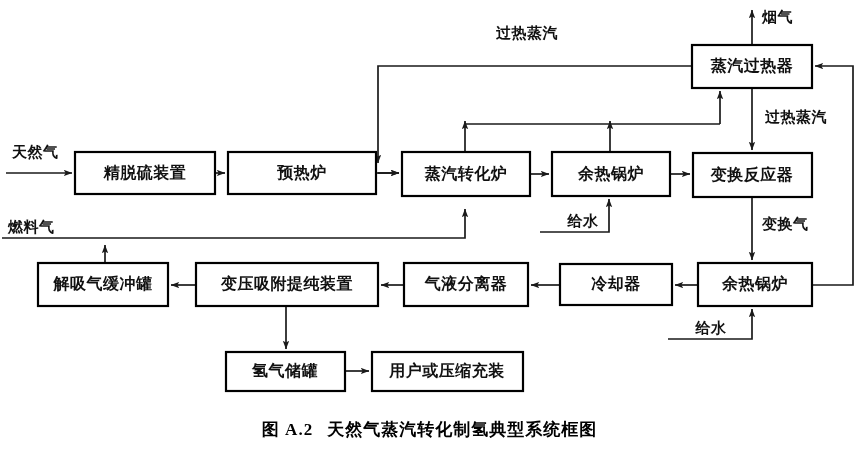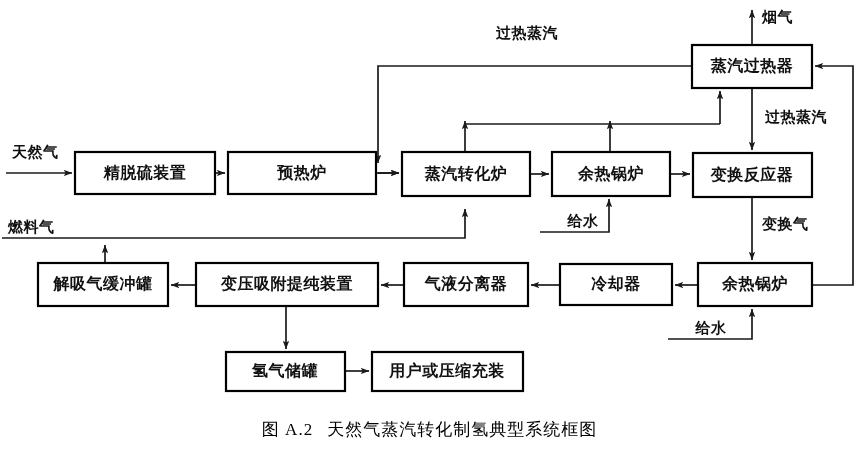--- a/index.html
+++ b/index.html
@@ -55,21 +55,21 @@
   }
   .stream-label.mid { text-anchor: middle; }
   .caption {
     position: absolute;
     left: 0;
     top: 418px;
     width: 859px;
     text-align: center;
     font-family: "Liberation Serif", "DejaVu Serif", serif;
     font-size: 17px;
-    font-weight: 400;
+    font-weight: 700;
     color: #000000;
     letter-spacing: 1px;
   }
   .caption .cap-num { margin-right: 14px; }
 </style>
 </head>
 <body>
 
 <div id="figure-root">
 

